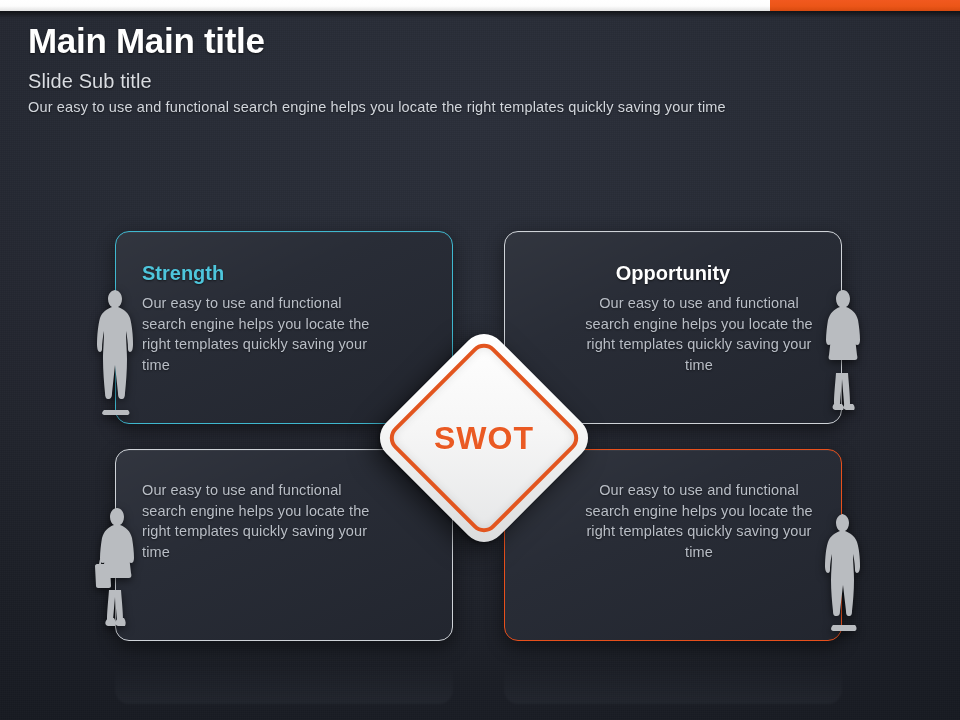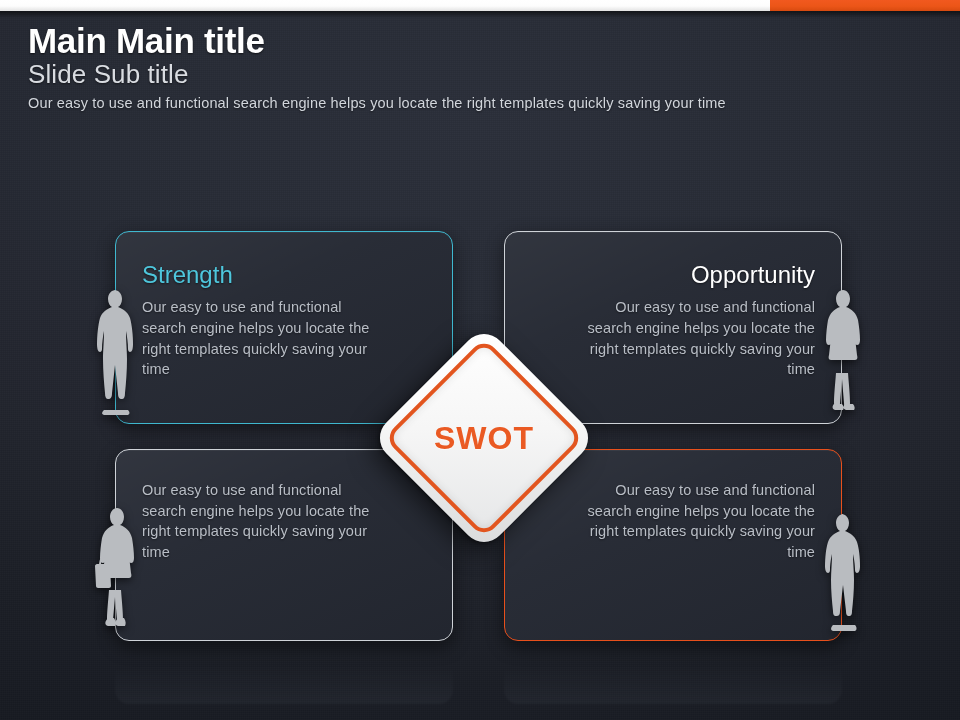--- a/index.html
+++ b/index.html
@@ -42,21 +42,22 @@
     background:linear-gradient(180deg, rgba(0,0,0,.55), rgba(0,0,0,0));
   }
 
   
   .header{ position:absolute; left:28px; top:22px; z-index:6; }
   .main-title{
     font-size:35px; font-weight:bold; color:#ffffff; letter-spacing:-0.3px;
     line-height:1.08; text-shadow:0 1px 2px rgba(0,0,0,.6);
   }
   .sub-title{
-    font-size:26px; font-weight:normal; color:#d9dce1; letter-spacing:.1px;
+    margin-top:10px;
+    font-size:20px; font-weight:normal; color:#d9dce1; letter-spacing:.1px;
     line-height:1.1; text-shadow:0 1px 2px rgba(0,0,0,.5);
   }
   .header-desc{
     margin-top:6px;
     font-size:14.5px; color:#d2d6dc; letter-spacing:.15px; line-height:1.25;
     text-shadow:0 1px 2px rgba(0,0,0,.45);
   }
 
   
   .board{ position:absolute; inset:0; z-index:3; }
@@ -73,31 +74,31 @@
 
   .box-strength{ left:115px; top:231px; width:338px; height:193px;
      border:1.6px solid #3fb8cf; }
   .box-opportunity{ left:504px; top:231px; width:338px; height:193px;
      border:1.6px solid #cfd3d8; }
   .box-weekness{ left:115px; top:449px; width:338px; height:192px;
      border:1.6px solid #cfd3d8; }
   .box-threat{ left:504px; top:449px; width:338px; height:192px;
      border:1.6px solid #e8501c; }
 
-  .box-title{ font-size:24px; font-weight:normal; line-height:1.1; margin-bottom:9px;
+  .box-title{ font-size:20px; font-weight:bold; line-height:1.1; margin-bottom:9px;
               text-shadow:0 1px 2px rgba(0,0,0,.55); }
   .t-strength{ color:#4ec6dc; }
   .t-opportunity{ color:#ffffff; }
   .t-weekness{ color:#ffffff; }
   .t-threat{ color:#ef5a25; }
 
   .box-body{ font-size:14.5px; color:#b9bec6; line-height:1.42; letter-spacing:.1px;
              text-shadow:0 1px 2px rgba(0,0,0,.45); max-width:232px;}
   .align-left  .inner{ text-align:left; }
-  .align-right .inner{ text-align:right; }
+  .align-right .inner{ text-align:center; }
   .align-right .box-body{ margin-left:auto; }
   .align-left  .box-body{ margin-right:auto; }
 
   
   .reflect{
     position:absolute; z-index:2; border-radius:14px; opacity:.30;
     background:linear-gradient(180deg, rgba(150,160,175,.20), rgba(150,160,175,0) 62%);
     filter:blur(1.2px);
     transform:scaleY(-1);
   }

